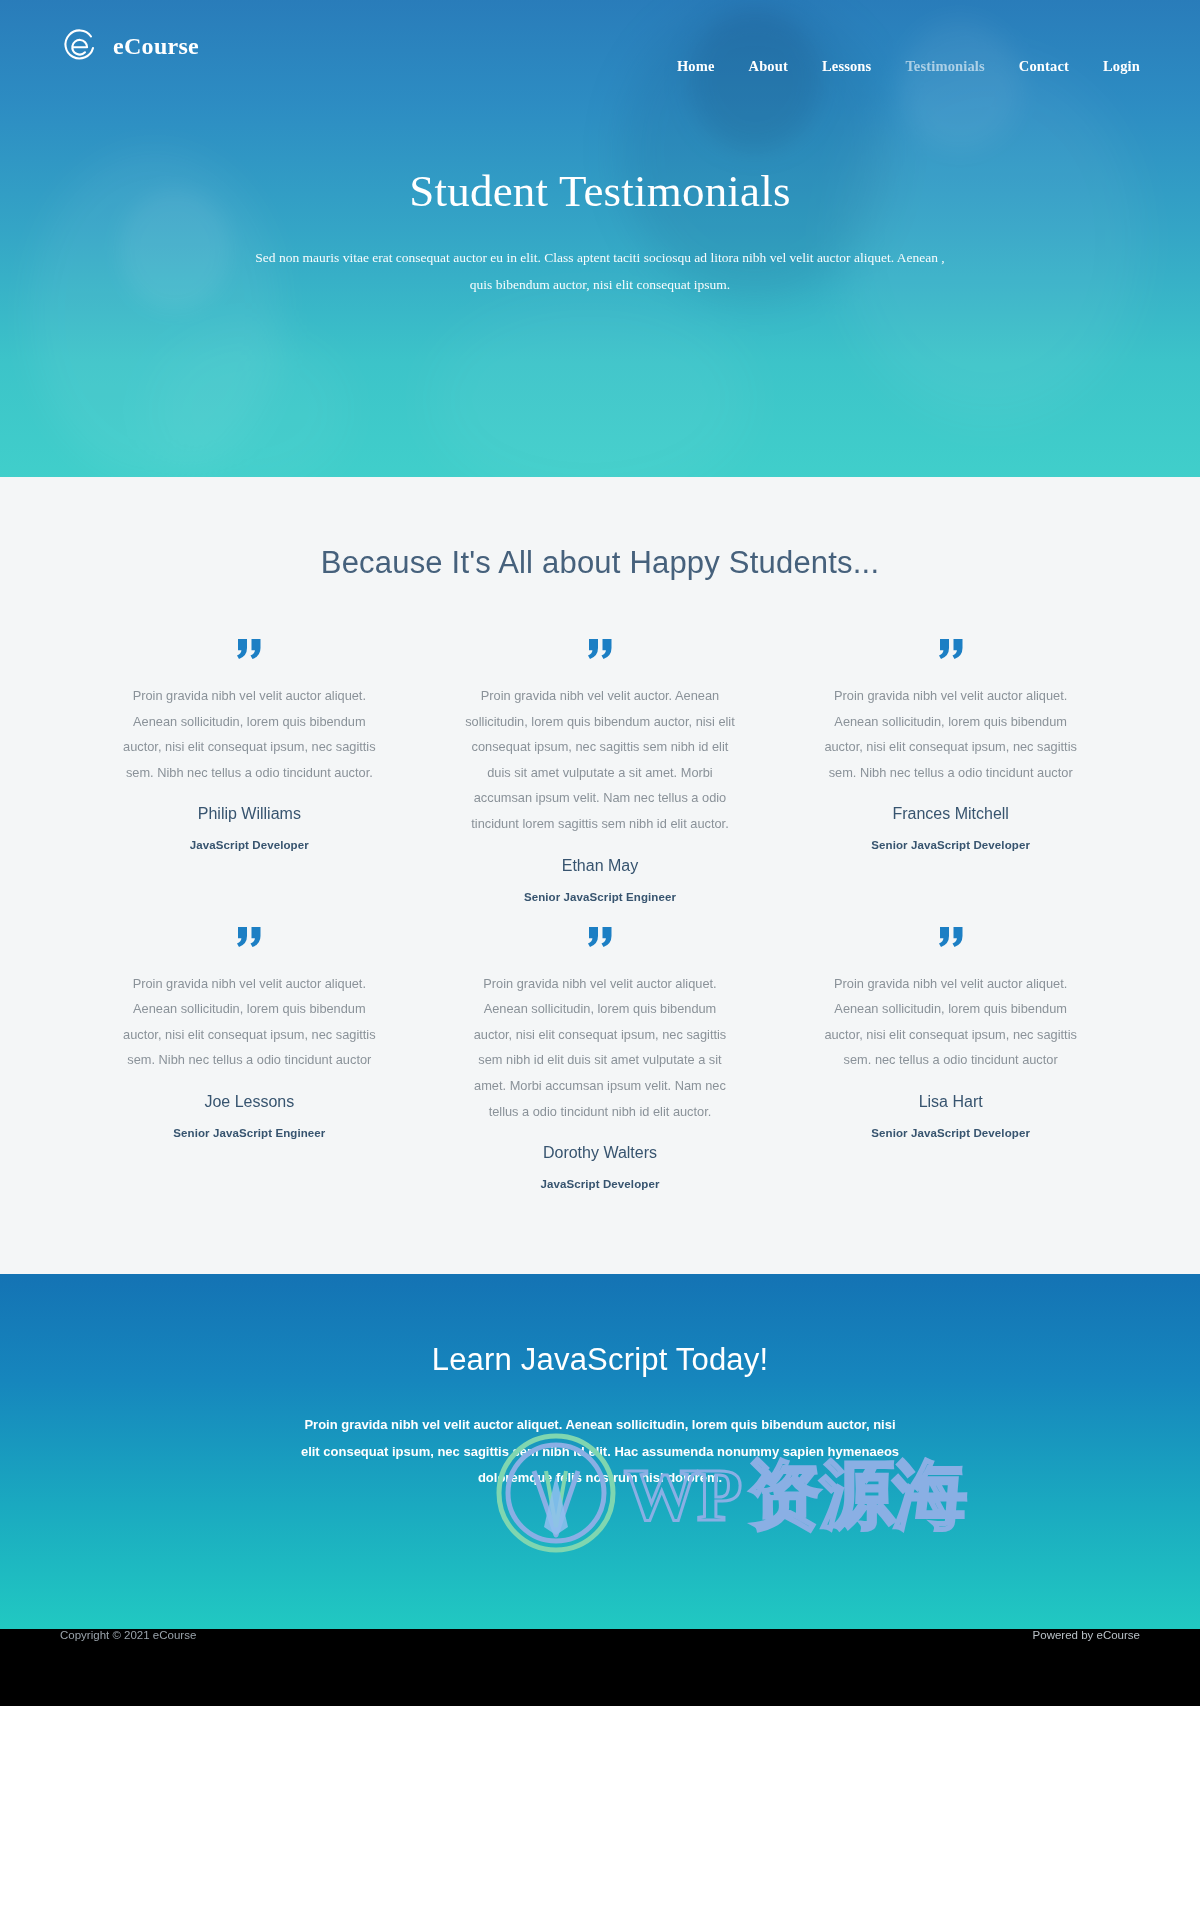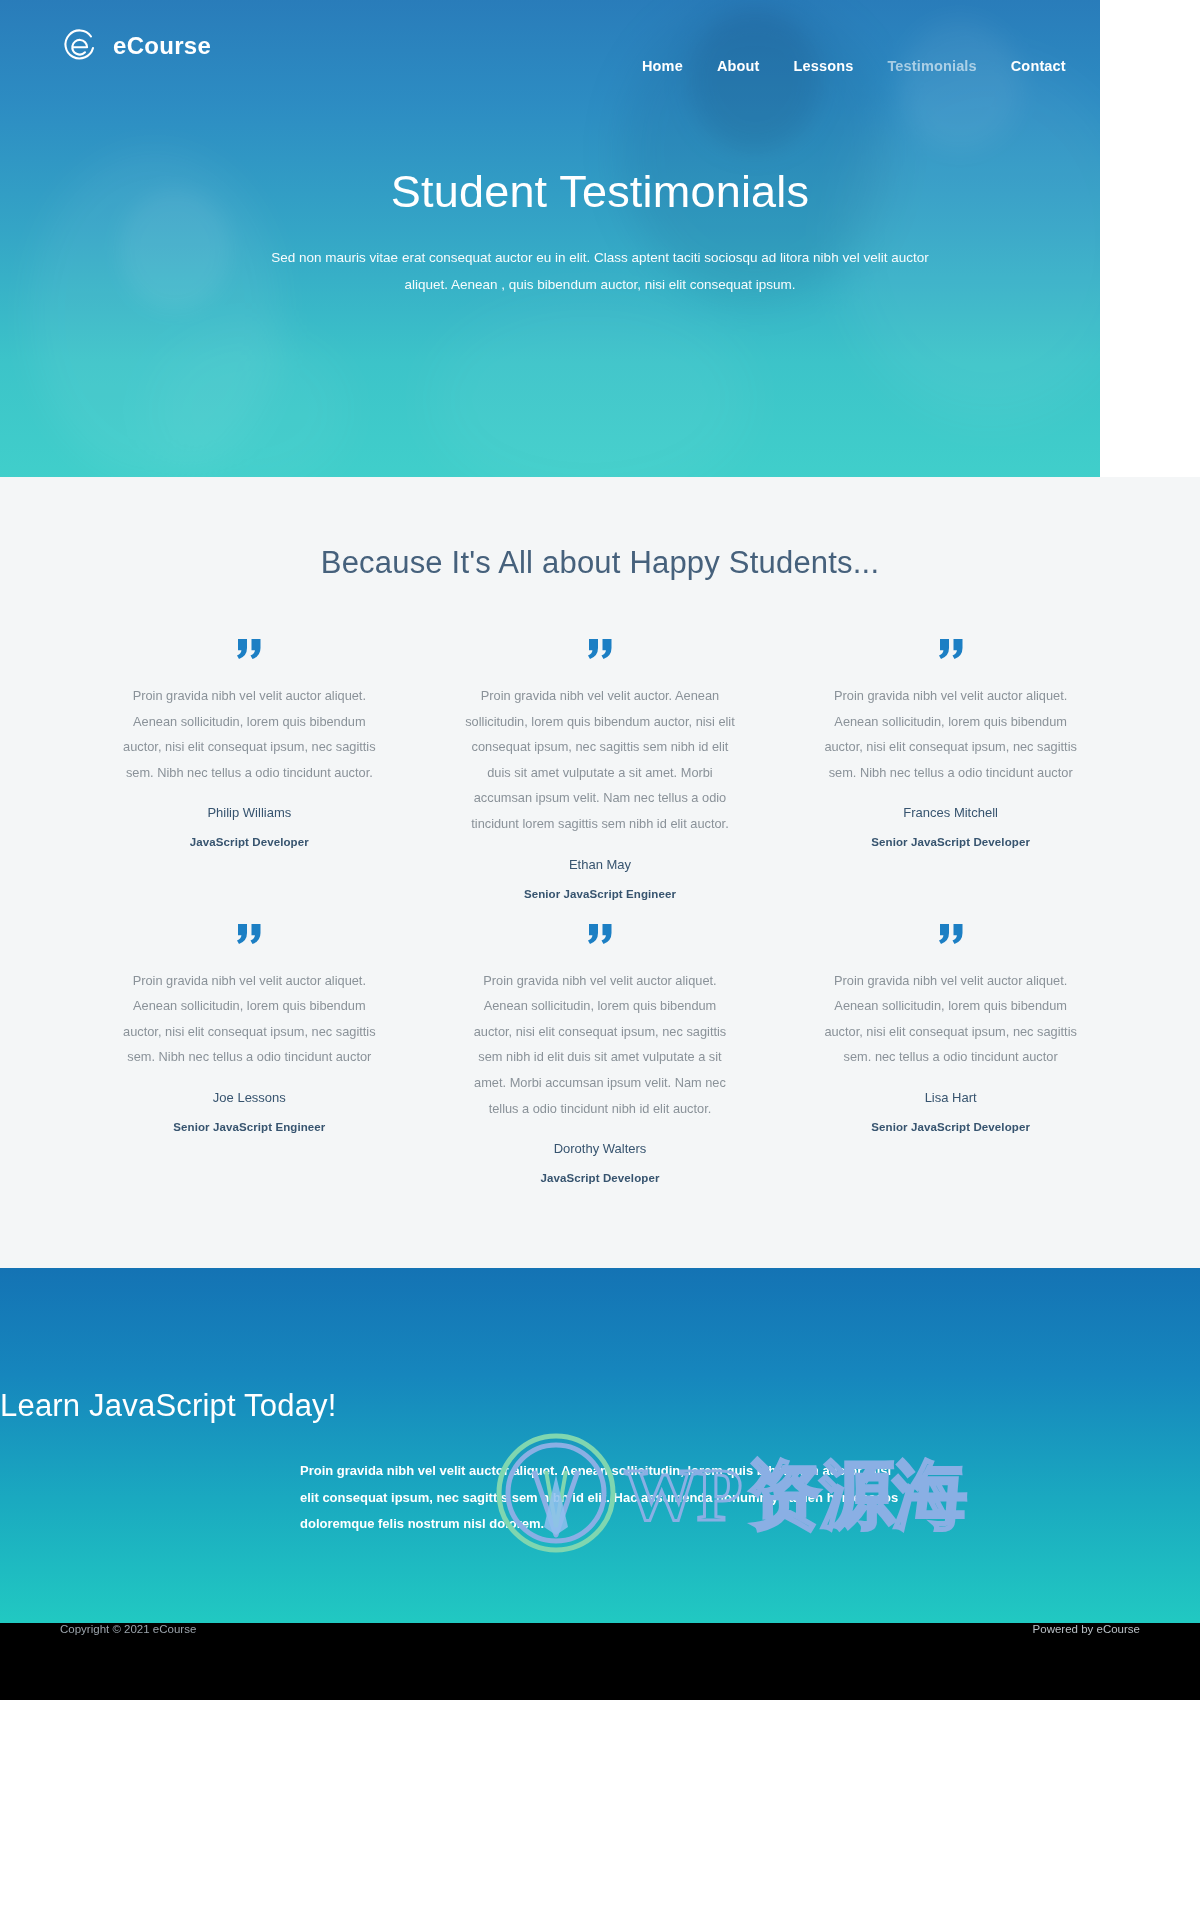--- a/index.html
+++ b/index.html
@@ -15,30 +15,31 @@
   .page {
     position: relative;
     width: 1200px;
     min-height: 1909px;
     overflow: hidden;
   }
 
   
   .hero {
     position: relative;
-    width: 1100px;
+    width: 1200px;
     height: 477px;
     background:
       linear-gradient(180deg,
         rgba(23,113,180,0.92) 0%,
         rgba(22,128,188,0.90) 22%,
         rgba(24,152,190,0.88) 48%,
         rgba(28,186,192,0.86) 76%,
         rgba(33,199,194,0.86) 100%);
     overflow: hidden;
+    font-family: Liberation Serif, serif;
   }
 
   
   .hero-photo {
     position: absolute;
     inset: 0;
     opacity: 0.5;
     filter: blur(0.3px);
   }
   .blob { position: absolute; border-radius: 50%; }
@@ -153,21 +154,21 @@
   .card-text {
     color: #8a9299;
     font-size: 12.8px;
     line-height: 2.0;
     max-width: 272px;
     margin: 0 auto;
   }
   .card-name {
     margin-top: 20px;
     color: #37546f;
-    font-size: 13px;
+    font-size: 16px;
     font-weight: normal;
   }
   .card-role {
     margin-top: 16px;
     color: #37546f;
     font-size: 11.5px;
     font-weight: bold;
     letter-spacing: 0.1px;
   }
 
@@ -179,21 +180,22 @@
     background: linear-gradient(180deg,
       #1473b4 0%,
       #1686bd 30%,
       #1aa9c0 65%,
       #21c9c2 100%);
     overflow: hidden;
   }
   .cta-inner {
     position: relative;
     z-index: 3;
-    padding-top: 120px;
+    text-align: center;
+    padding-top: 68px;
   }
   .cta-title {
     color: #ffffff;
     font-size: 31px;
     font-weight: normal;
     letter-spacing: 0.2px;
   }
   .cta-text {
     margin: 34px auto 0 auto;
     width: 600px;

